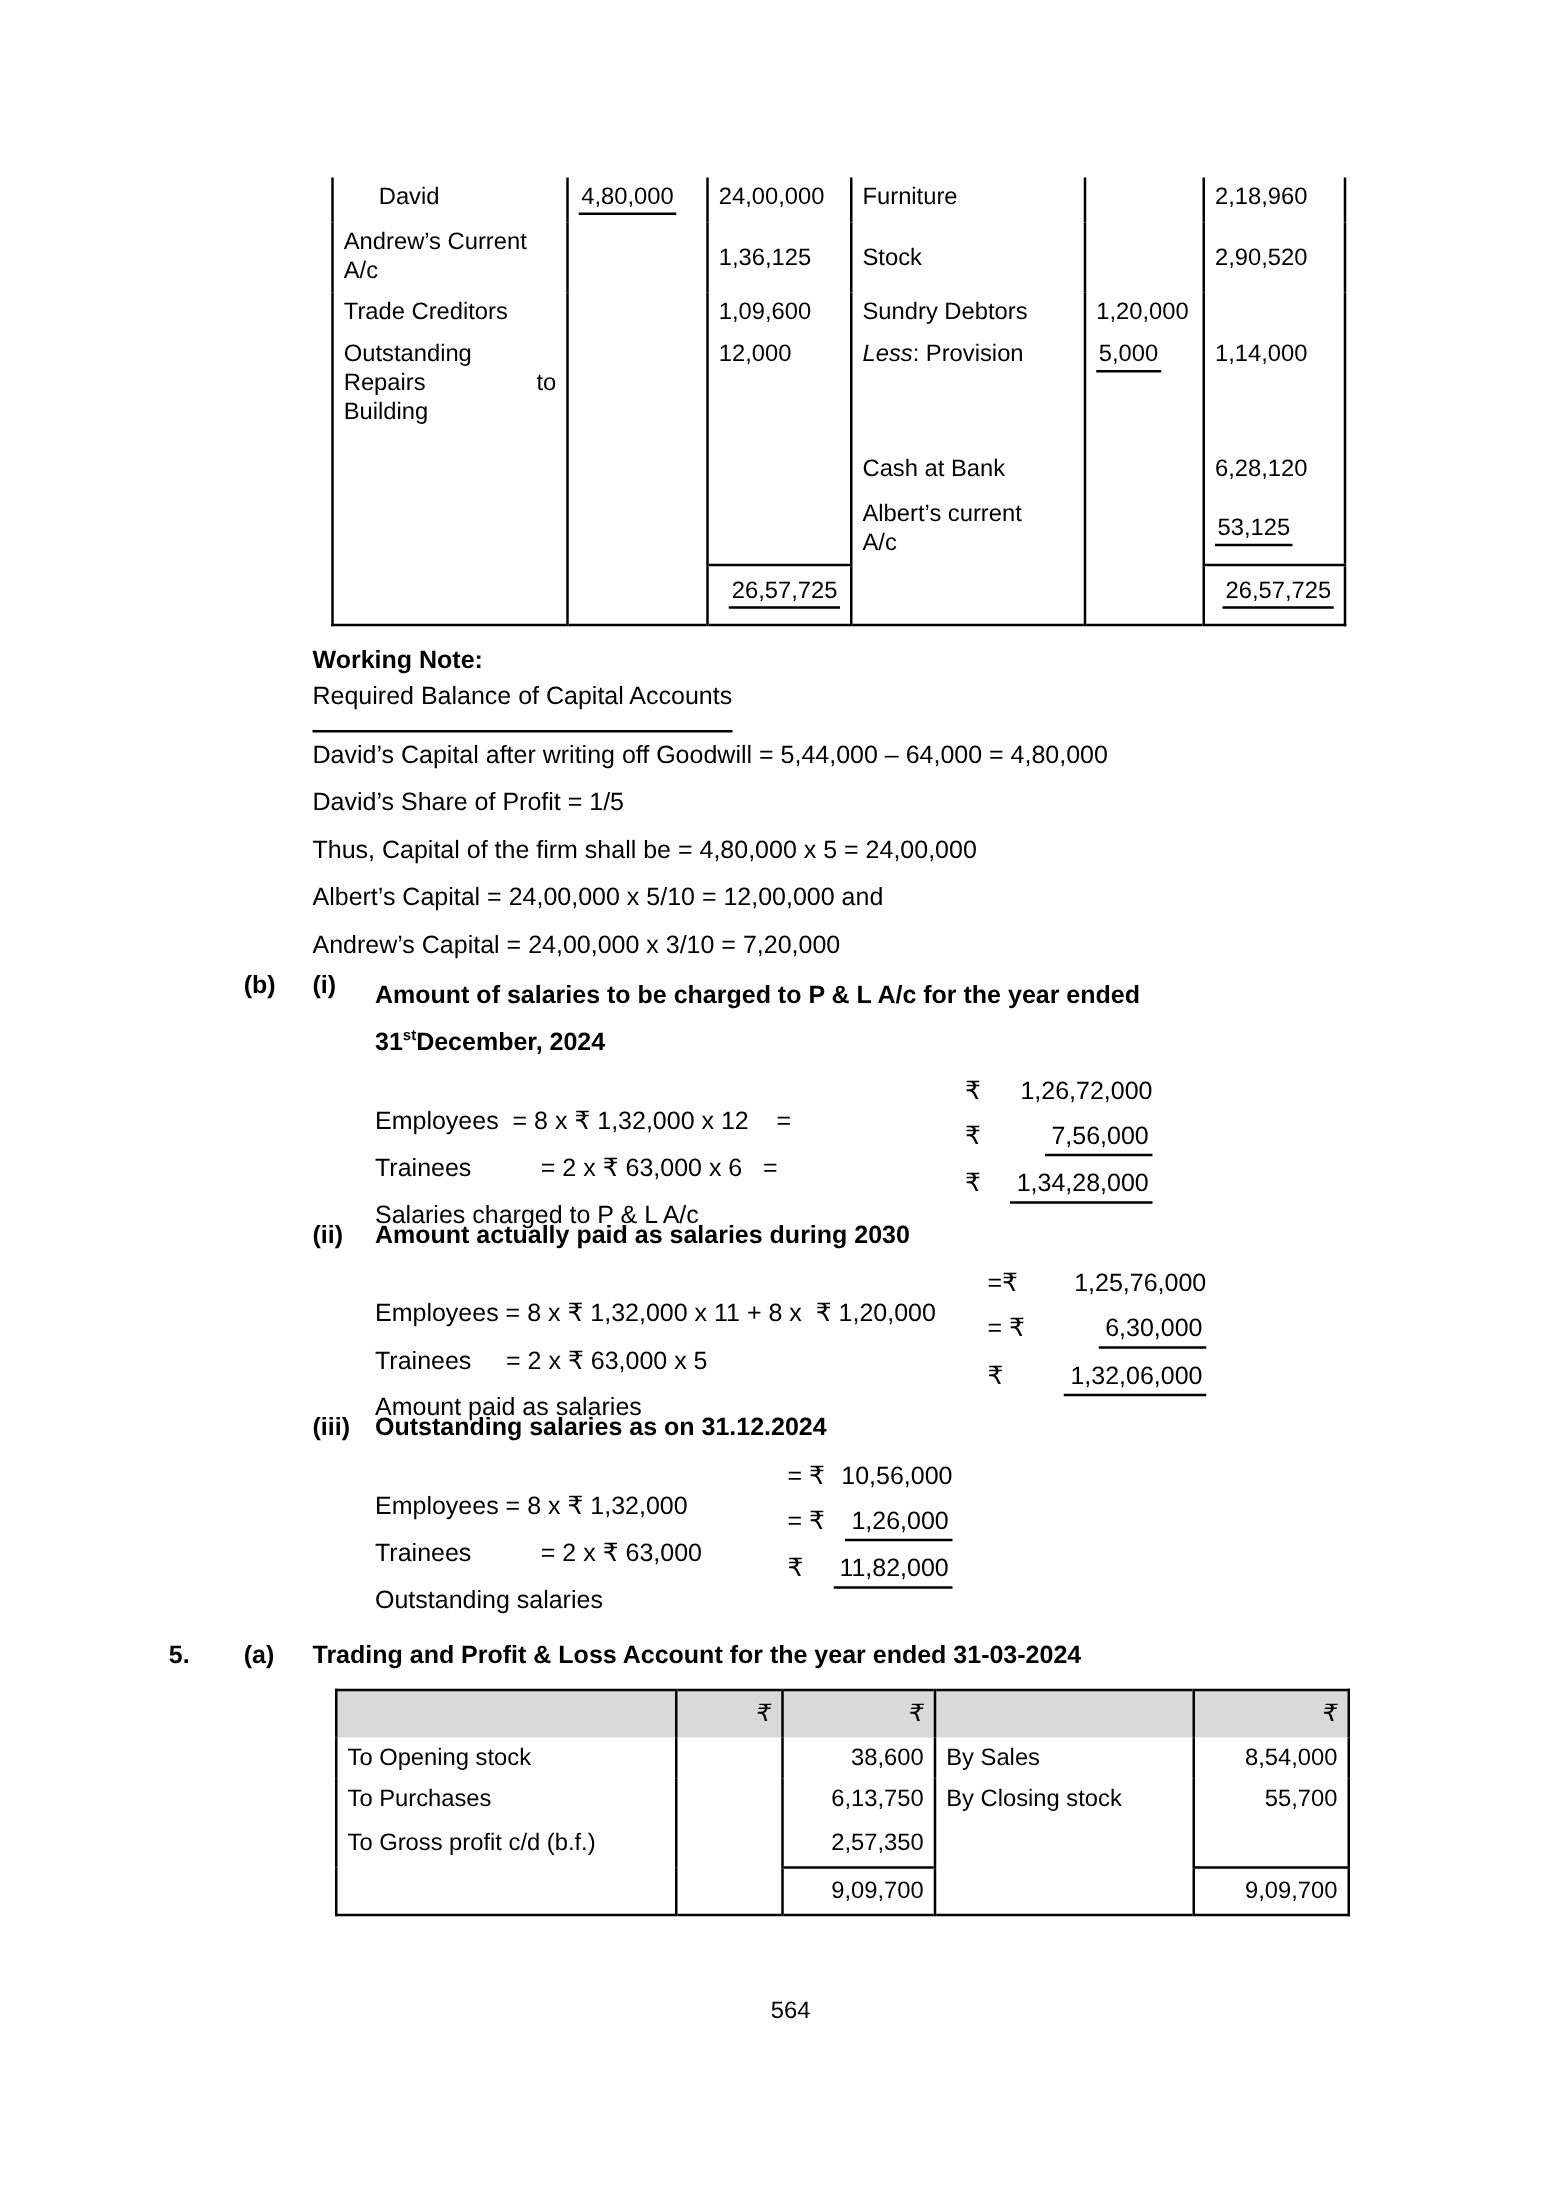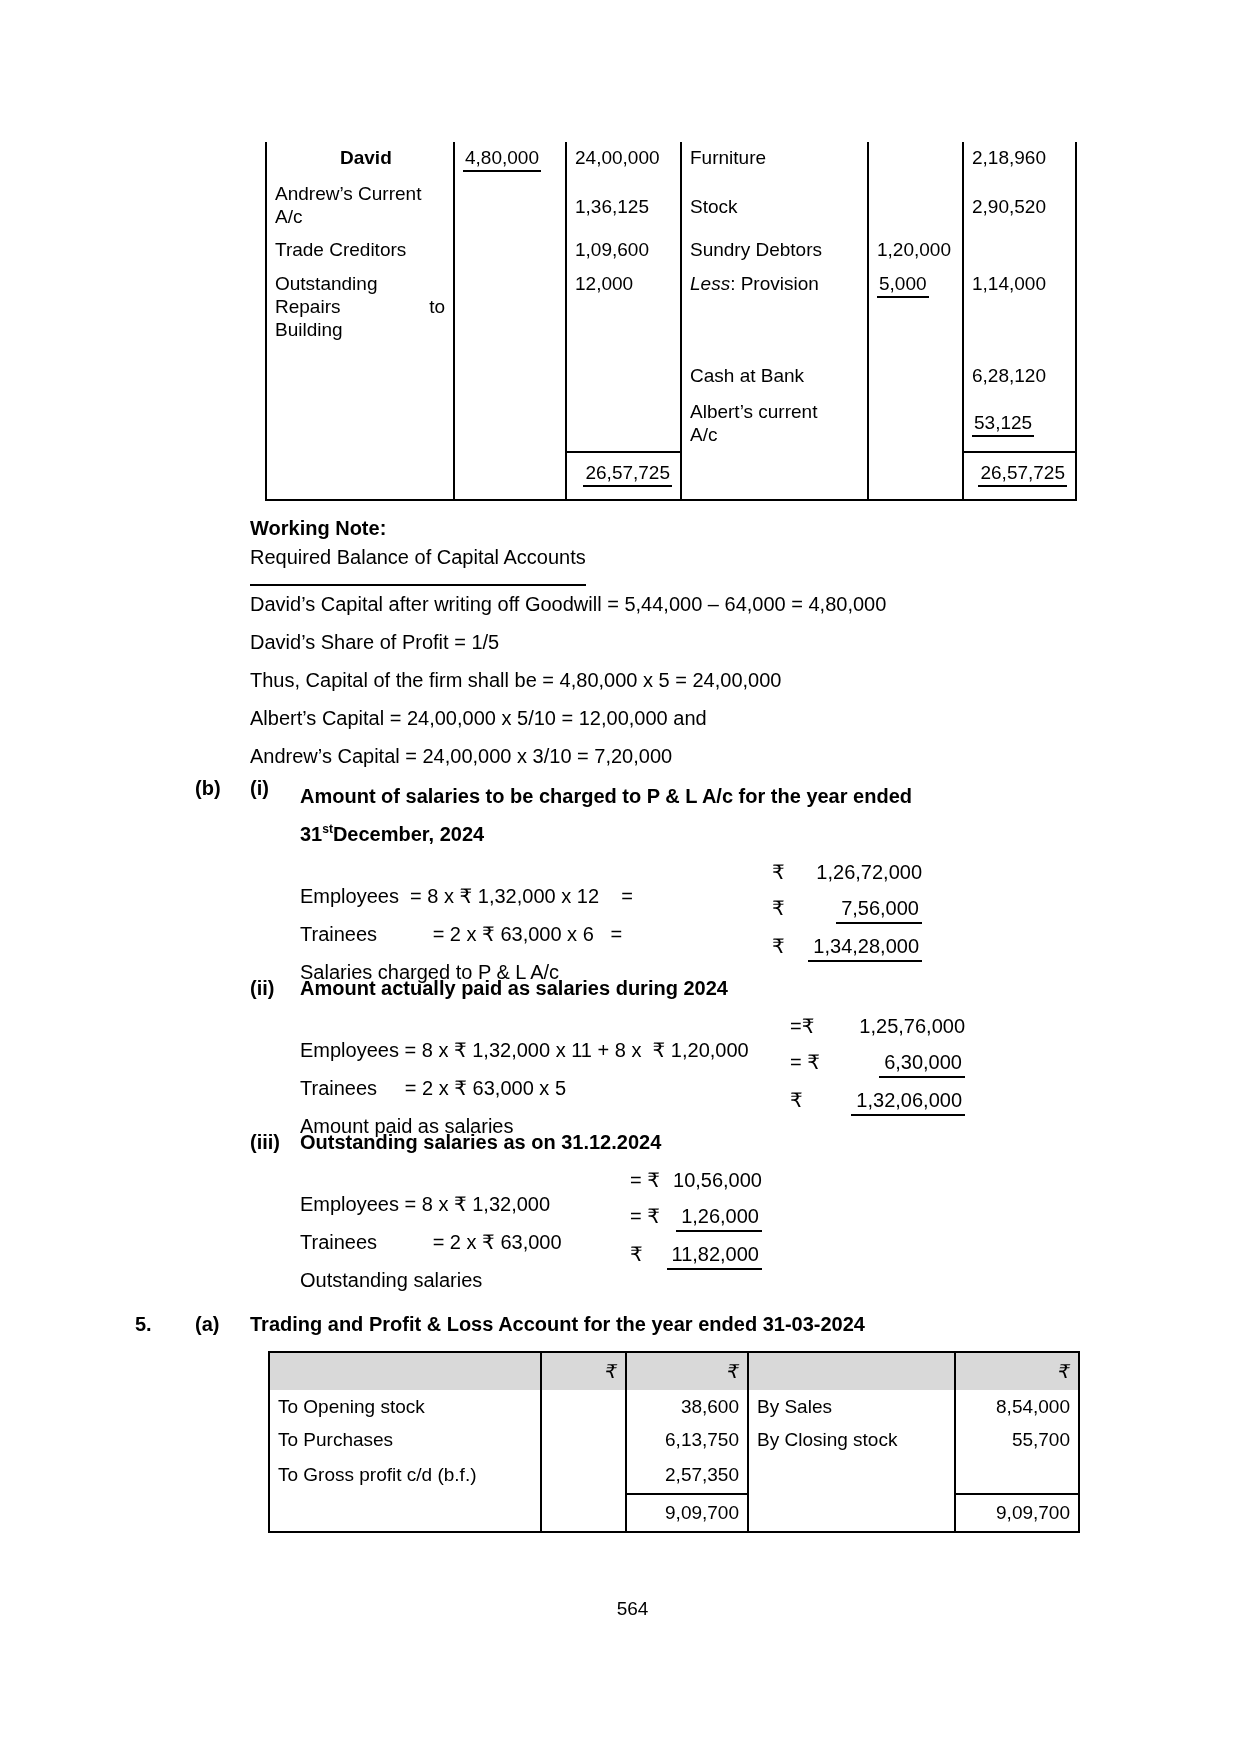--- a/index.html
+++ b/index.html
@@ -15,21 +15,21 @@
 
   
   .bs {
     margin-left:265px; width:810px; font-size:19px;
     border-left:2px solid #000; border-right:2px solid #000; border-bottom:2px solid #000;
   }
   .bs td { border-left:2px solid #000; padding:4px 8px; vertical-align:top; line-height:23px; }
   .bs td:first-child { border-left:none; }
   .bs .num { text-align:left; }
   .bs .vm { vertical-align:middle; }
-  .bs .lbl-indent { padding-left:73px;font-weight:bold; }
+  .bs .lbl-indent { padding-left:36px; }
   .jrow { display:flex; justify-content:space-between; }
   .ul { border-bottom:2px solid #000; padding:0 2px 1px 2px; display:inline-block; }
   .bs .tot { border-top:2px solid #000; text-align:right; vertical-align:middle; padding-top:5px; padding-bottom:9px; }
   .bs .tot-plain { vertical-align:middle; }
 
   
   .line { height:38px; display:flex; align-items:center; margin-left:250px; font-size:20px; }
   .wn-title { font-size:20px; font-weight:bold; margin-top:8px; }
   .ul-text { border-bottom:2px solid #000; padding-bottom:15px; }
 
@@ -183,21 +183,21 @@
     <span class="amt"><span>₹ </span><span class="val ul">7,56,000</span></span>
   </div>
   <div class="srow srow-i">
     <span class="formula">Salaries charged to P &amp; L A/c</span>
       <span class="fill"></span>
     <span class="amt"><span>₹ </span><span class="val ul">1,34,28,000</span></span>
   </div>
 
   <div class="hrow hrow-sub">
     <span class="lab">(ii)</span>
-    <span>Amount actually paid as salaries during 2024</span>
+    <span>Amount actually paid as salaries during 2030</span>
   </div>
   <div class="srow srow-ii">
     <span class="formula">Employees = 8 x ₹ 1,32,000 x 11 + 8 x  ₹ 1,20,000</span>
       <span class="fill"></span>
     <span class="amt"><span>=</span><span>₹ </span><span class="val">1,25,76,000</span></span>
   </div>
   <div class="srow srow-ii">
     <span class="formula">Trainees     = 2 x ₹ 63,000 x 5</span>
       <span class="fill"></span>
     <span class="amt"><span>= </span><span>₹ </span><span class="val ul">6,30,000</span></span>

